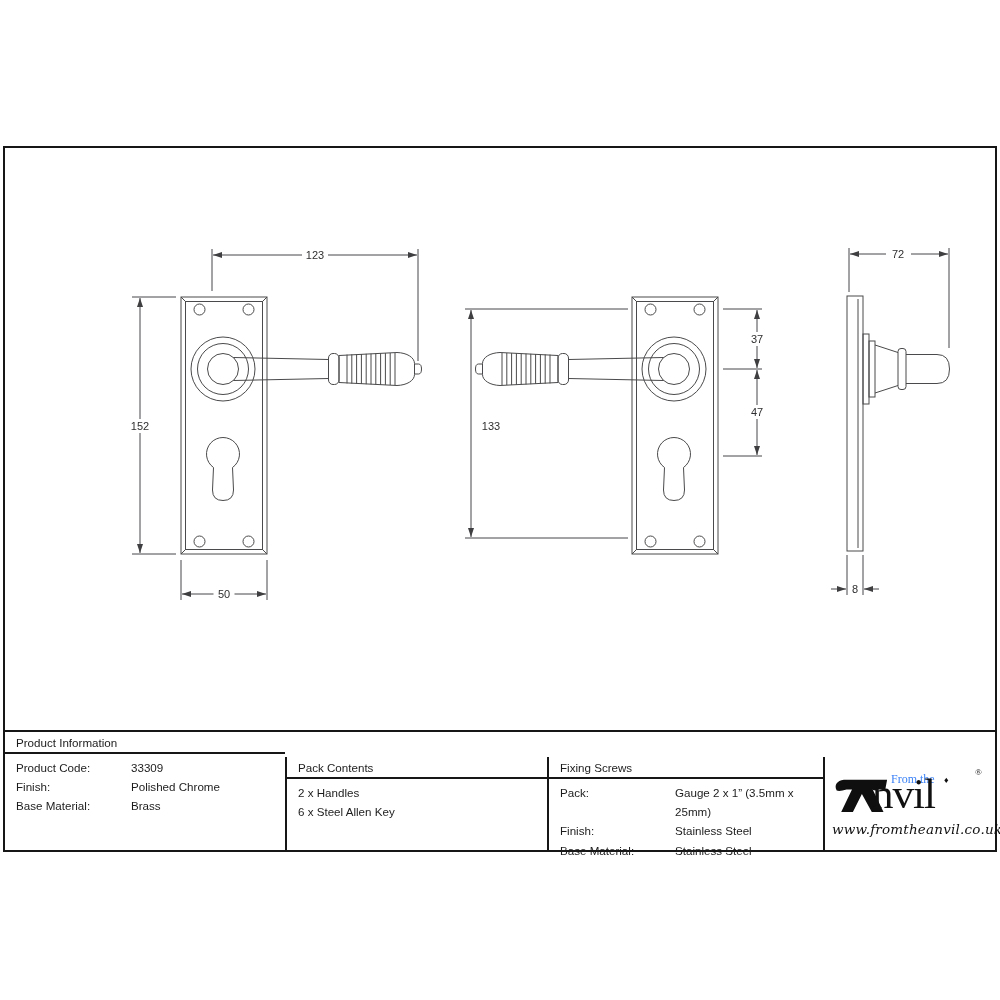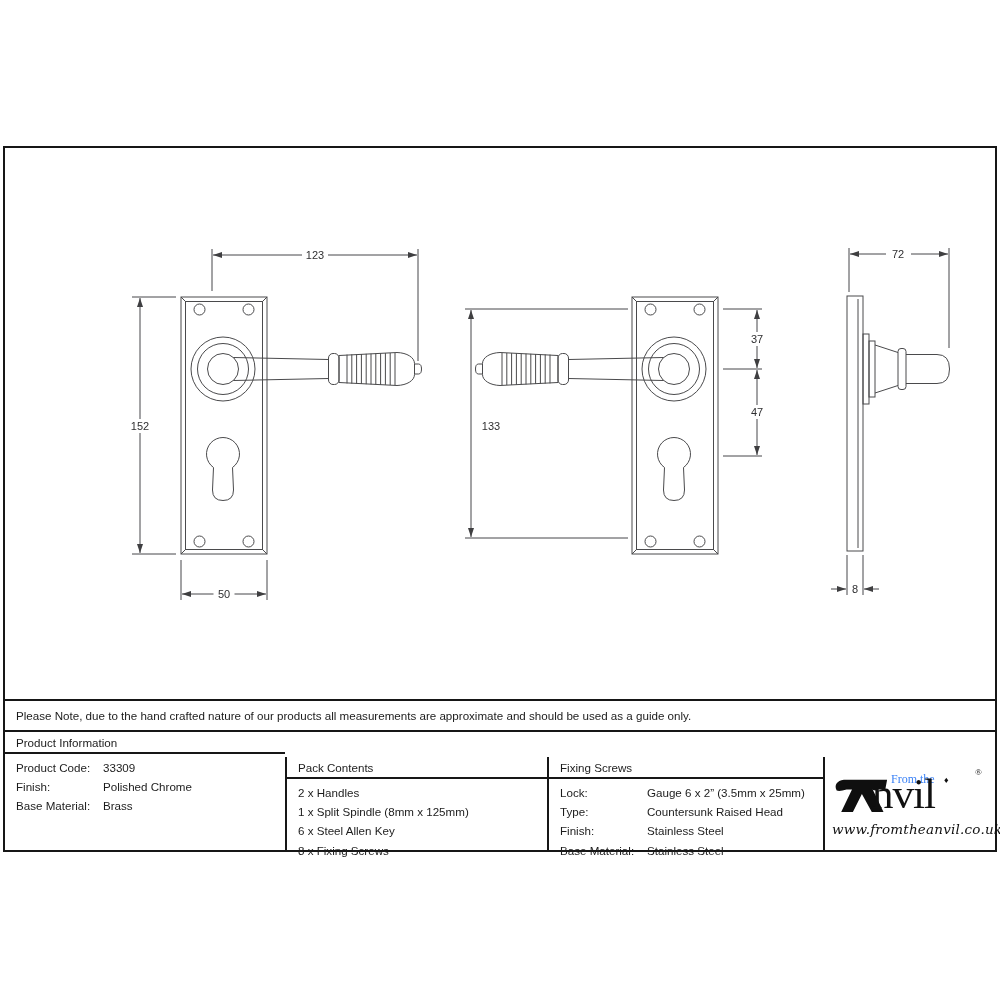--- a/index.html
+++ b/index.html
@@ -12,21 +12,21 @@
   .note-row{position:absolute;left:0;top:551px;width:990px;height:31px;
     border-top:2px solid #161616;box-sizing:border-box;
     font-size:11.6px;line-height:29px;padding-left:11px;}
   .spec-table{position:absolute;left:0;top:582px;width:990px;height:120px;
     border-top:2px solid #161616;box-sizing:border-box;display:flex;}
   .col{box-sizing:border-box;}
   .col-b{border-left:2px solid #161616;margin-top:25px;}
   .col-header{height:22px;line-height:21px;border-bottom:2px solid #161616;
     box-sizing:border-box;padding:0 11px;font-size:11.6px;}
   .col-body{padding:4px 11px 0 11px;font-size:11.6px;line-height:19.2px;}
-  .kv{display:flex;}
+  .kv{display:flex;gap:28px;}
   .kv .k{flex:0 0 87px;}
   .logo-cell{display:flex;align-items:center;justify-content:center;}
   .logo{position:relative;width:152px;height:76px;}
   .anvil-icon{position:absolute;left:0;top:9px;}
   .brand-suffix{position:absolute;left:38px;top:6px;
     font-family:"Liberation Serif",serif;font-size:43px;line-height:43px;
     letter-spacing:-1px;color:#101010;}
   .from-the{position:absolute;left:57px;top:6px;
     font-family:"Liberation Serif",serif;font-size:12px;color:#3b82f6;text-align:right;}
   .diamond{position:absolute;left:110px;top:9px;font-size:9px;color:#101010;}
@@ -159,21 +159,20 @@
           <line class="dim" x1="854" y1="106" x2="903" y2="106" marker-end="url(#arw)"></line>
           <line class="dim" x1="786" y1="441" x2="801" y2="441" marker-end="url(#arw)"></line>
           <line class="dim" x1="834" y1="441" x2="819" y2="441" marker-end="url(#arw)"></line>
           <rect class="lblbg" x="841" y="99" width="25" height="14"></rect>
           <text class="dimtxt" x="853" y="110">72</text>
           <text class="dimtxt" x="810" y="445">8</text>
         </g>
       </svg>
     </div>
 
-    <div class="note-row">Please Note, due to the hand crafted nature of our products all measurements are approximate and should be used as a guide only.</div>
 
     <div class="spec-table">
 
       <div class="col" style="flex:0 0 280px;">
         <div class="col-header">Product Information</div>
         <div class="col-body">
           <div class="kv">
             <span class="k">Product Code:</span>
             <span class="v">33309</span>
           </div>
@@ -185,36 +184,30 @@
             <span class="k">Base Material:</span>
             <span class="v">Brass</span>
           </div>
         </div>
       </div>
 
       <div class="col col-b" style="flex:0 0 262px;">
         <div class="col-header">Pack Contents</div>
         <div class="col-body">
           <div>2 x Handles</div>
-          <div>1 x Split Spindle (8mm x 125mm)</div>
           <div>6 x Steel Allen Key</div>
-          <div>8 x Fixing Screws</div>
         </div>
       </div>
 
       <div class="col col-b" style="flex:0 0 276px;">
         <div class="col-header">Fixing Screws</div>
         <div class="col-body">
           <div class="kv">
-            <span class="k">Lock:</span>
-            <span class="v">Gauge 6 x 2” (3.5mm x 25mm)</span>
-          </div>
-          <div class="kv">
-            <span class="k">Type:</span>
-            <span class="v">Countersunk Raised Head</span>
+            <span class="k">Pack:</span>
+            <span class="v">Gauge 2 x 1” (3.5mm x 25mm)</span>
           </div>
           <div class="kv">
             <span class="k">Finish:</span>
             <span class="v">Stainless Steel</span>
           </div>
           <div class="kv">
             <span class="k">Base Material:</span>
             <span class="v">Stainless Steel</span>
           </div>
         </div>

